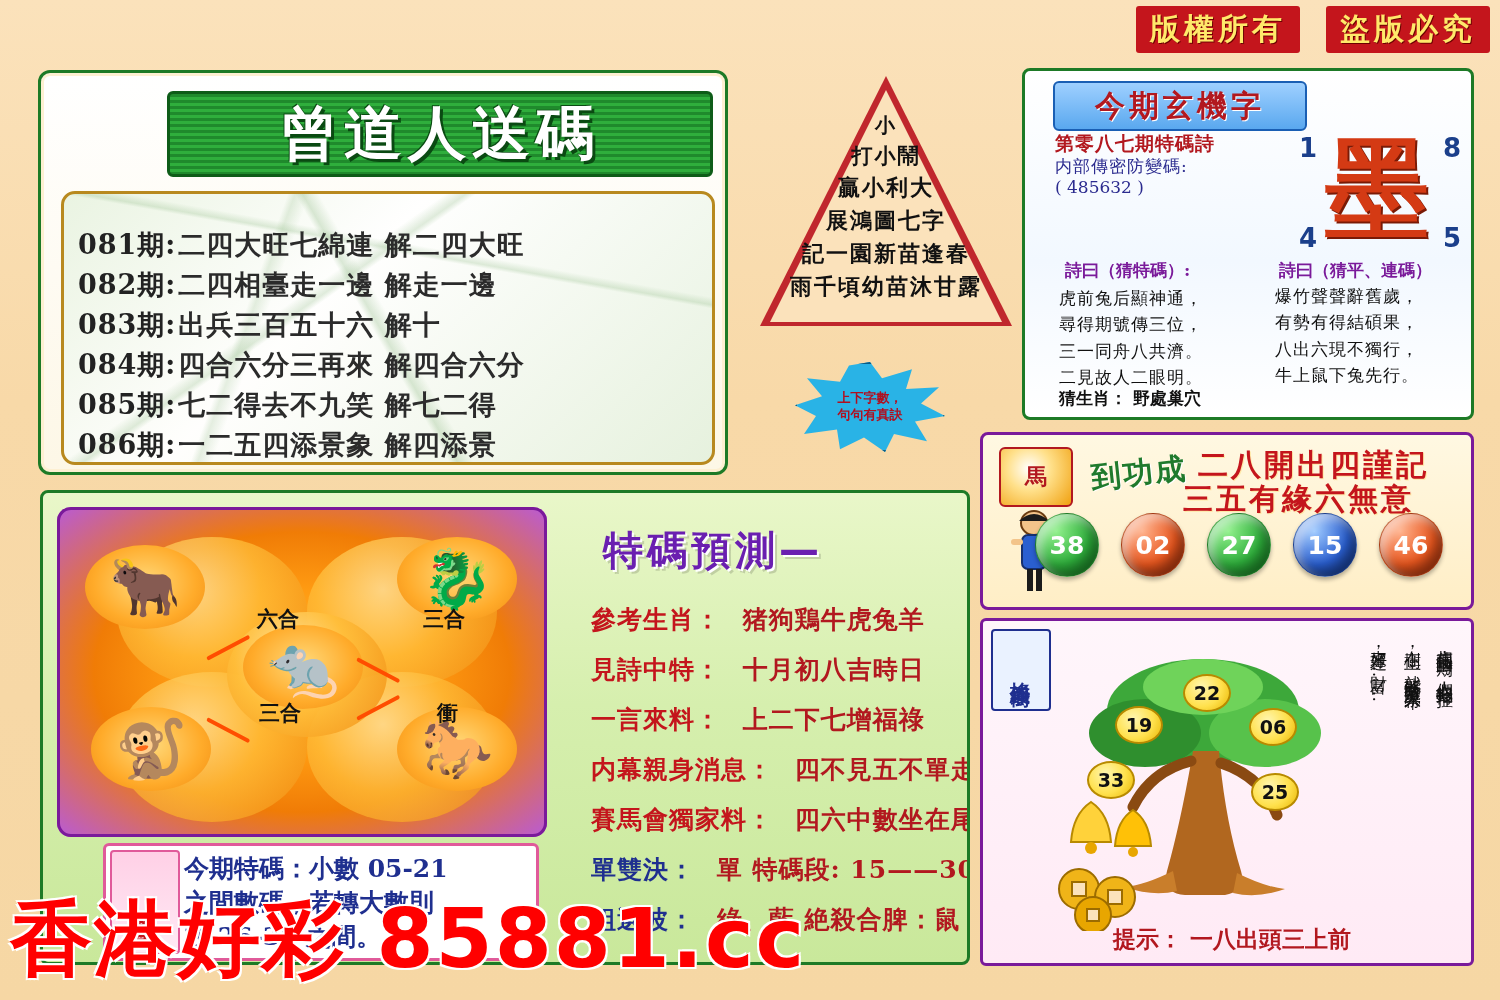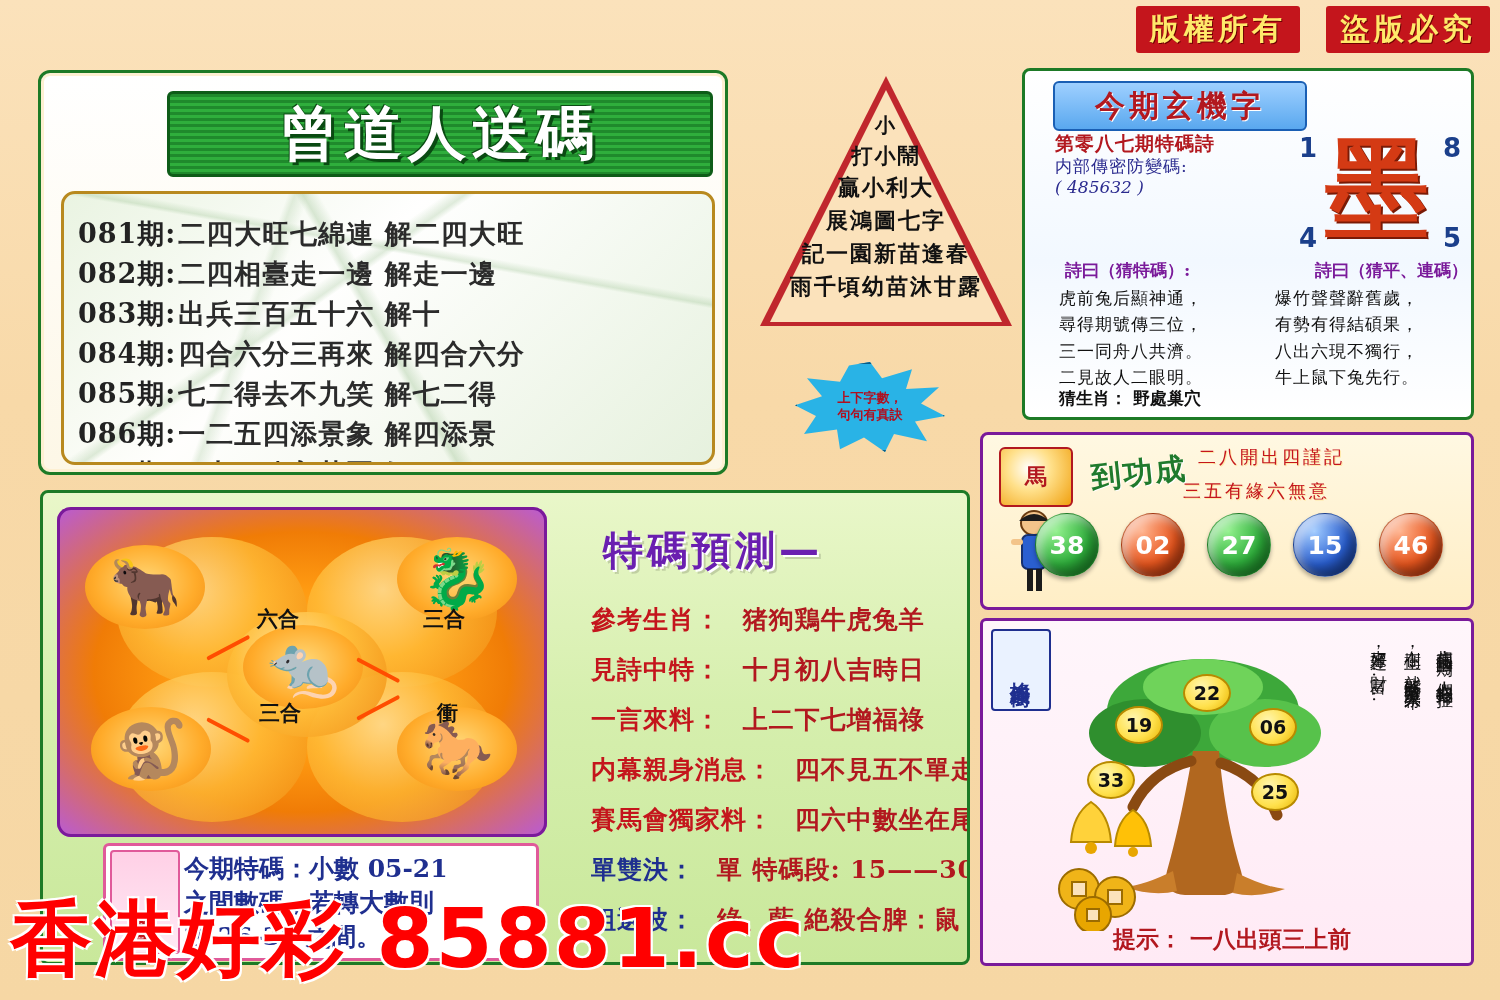--- a/index.html
+++ b/index.html
@@ -138,21 +138,20 @@
     position:absolute;left:30px;top:60px;font-size:19px;color:#b2181f;font-weight:bold;
     font-family:"DejaVu Serif",serif;letter-spacing:1px;
   }
   .rt-sub2{
     position:absolute;left:30px;top:84px;font-size:17px;color:#2b2b8f;
     font-family:"DejaVu Serif",serif;letter-spacing:1px;
   }
   .rt-code{
     position:absolute;left:30px;top:106px;font-size:17px;color:#2b2b8f;
     font-family:"DejaVu Serif",serif;
-    font-style:italic;
   }
   .big-char{
     position:absolute;left:292px;top:58px;width:120px;height:120px;
     display:flex;align-items:center;justify-content:center;
     font-family:"DejaVu Serif",serif;font-weight:bold;font-size:104px;
     color:#d43a14;text-shadow:2px 2px 0 #7a1a06;
   }
   .corner-num{
     position:absolute;font-family:"DejaVu Sans",sans-serif;font-weight:bold;
     font-size:26px;color:#1b3f8b;
@@ -160,41 +159,41 @@
   #cn-1{left:274px;top:62px;}
   #cn-8{left:418px;top:62px;}
   #cn-4{left:274px;top:152px;}
   #cn-5{left:418px;top:152px;}
 
   .poem-head{
     position:absolute;top:188px;font-size:17px;color:#7a1a9a;font-weight:bold;
     font-family:"DejaVu Serif",serif;
   }
   #ph-left{left:40px;}
-  #ph-right{left:254px;margin-left:36px;}
+  #ph-right{left:254px;}
   .poem{
     position:absolute;top:214px;font-family:"DejaVu Serif",serif;font-size:17px;
     color:#111;line-height:1.55;letter-spacing:1px;
   }
   #poem-left{left:34px;}
   #poem-right{left:250px;}
   .zodiac-line{
     position:absolute;left:34px;top:316px;font-size:17px;color:#111;font-weight:bold;
     font-family:"DejaVu Serif",serif;
   }
 
   
   #right-mid{
     left:980px;top:432px;width:494px;height:178px;
     border:3px solid #7a1a9a;border-radius:8px;
     background:linear-gradient(180deg,#fff8e2 0%,#ffeec6 100%);
   }
   .rm-head1,.rm-head2{
-    position:absolute;font-family:"DejaVu Sans",sans-serif;font-weight:normal;
-    font-size:18px;color:#c4151c;letter-spacing:3px;text-shadow:1px 1px 0 #ffe9a8;
+    position:absolute;font-family:"DejaVu Sans",sans-serif;font-weight:bold;
+    font-size:30px;color:#c4151c;letter-spacing:3px;text-shadow:1px 1px 0 #ffe9a8;
   }
   .rm-head1{left:215px;top:10px;}
   .rm-head2{left:200px;top:44px;}
   .rm-left-cn{
     position:absolute;left:108px;top:18px;font-family:"DejaVu Sans",sans-serif;
     font-weight:bold;font-size:30px;color:#1f7a2c;letter-spacing:2px;
     text-shadow:1px 1px 0 #fff;transform:rotate(-6deg);
   }
   .rm-logo{
     position:absolute;left:16px;top:12px;width:70px;height:56px;border-radius:6px;
@@ -333,21 +332,21 @@
   </div>
 
   <div class="panel" id="left-top">
     <div id="title-band">
       <div class="title-bar">
         <div class="title-text">曾道人送碼</div>
       </div>
     </div>
 
     <div id="list-box">
-      <div style="position:relative;padding-top:20px;">
+      <div style="position:relative;padding-top:6px;margin-top:25px;">
         <div class="row">
           <span class="issue">081期:</span>
           <span class="body">二四大旺七綿連 解二四大旺</span>
         </div>
         <div class="row">
           <span class="issue">082期:</span>
           <span class="body">二四相臺走一邊 解走一邊</span>
         </div>
         <div class="row">
           <span class="issue">083期:</span>
@@ -405,21 +404,21 @@
     <div class="corner-num" id="cn-8">8</div>
     <div class="corner-num" id="cn-4">4</div>
     <div class="corner-num" id="cn-5">5</div>
 
     <div class="poem-head" id="ph-left">詩曰（猜特碼）:</div>
     <div class="poem-head" id="ph-right">詩曰（猜平、連碼）</div>
     <div class="poem" id="poem-left" style="white-space:pre-line;">虎前兔后顯神通，
 尋得期號傳三位，
 三一同舟八共濟。
 二見故人二眼明。</div>
-    <div class="poem" id="poem-right" style="white-space:pre-line;">爆竹聲聲辭舊歲，
+    <div class="poem" id="poem-right" style="white-space:pre-line;font-family:Liberation Mono, monospace;">爆竹聲聲辭舊歲，
 有勢有得結碩果，
 八出六現不獨行，
 牛上鼠下兔先行。</div>
     <div class="zodiac-line">猜生肖：  野處巢穴</div>
 
   </div>
 
   <div class="panel" id="right-mid">
     <div class="rm-logo">馬</div>
     <div class="rm-left-cn">到功成</div>

